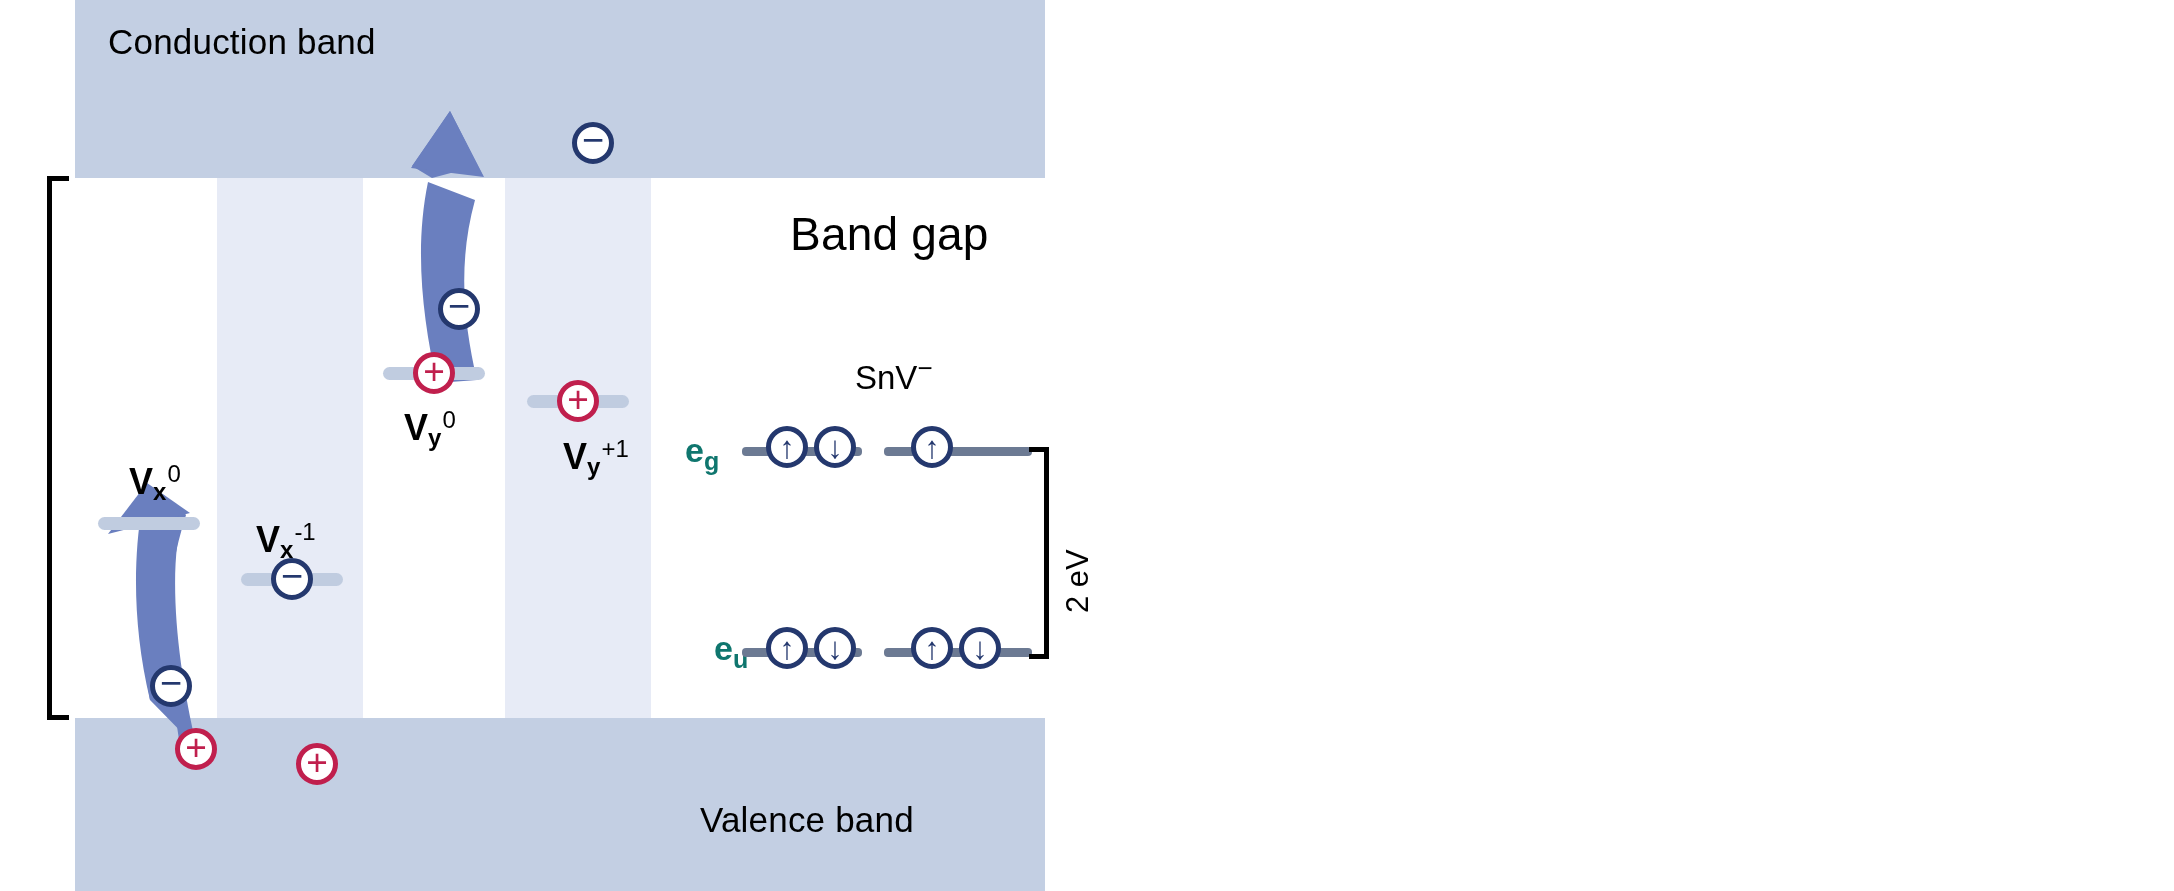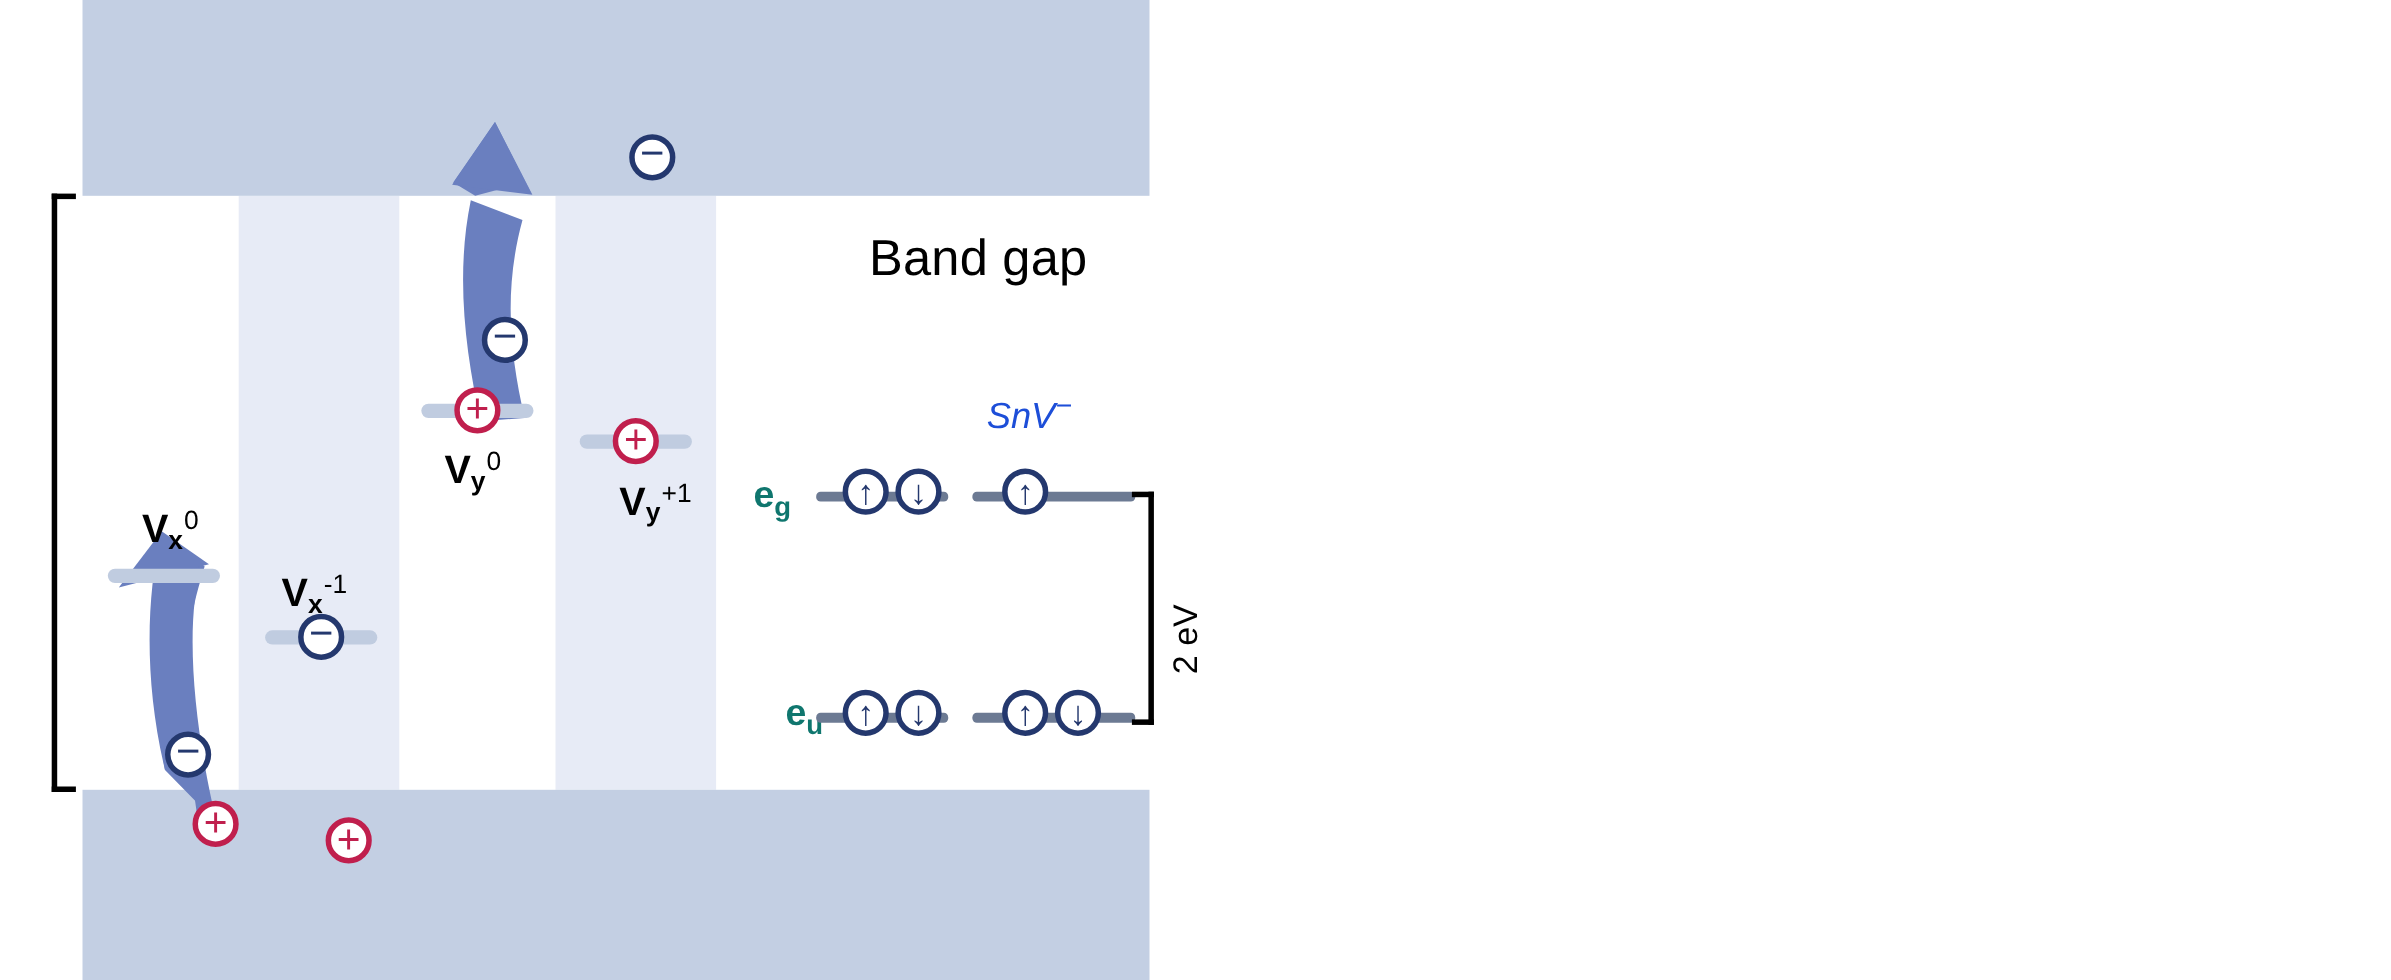--- a/index.html
+++ b/index.html
@@ -90,26 +90,25 @@
     font-weight: 500;
   }
   .token.neg { border: 5px solid #24386e; color: #24386e; }
   .token.pos { border: 5px solid #c01f4d; color: #c01f4d; }
   .token.pos .glyph { font-size: 37px; margin-top:-3px; }
   .token.neg .glyph { font-size: 38px; margin-top:-6px; }
 
   
   #snv-title {
     position: absolute;
-    left: 897px;
+    left: 855px;
     top: 353px;
     font-size: 33px;
-    color: #1d4ed8;
-    white-space: nowrap;
-    font-style: italic;
+    color: #000000;
+    white-space: nowrap;
   }
   #snv-title sup { font-size: 26px; }
 
   .orbital-label {
     position: absolute;
     font-size: 34px;
     font-weight: bold;
     color: #0f766e;
   }
   .orbital-label sub { font-size: 25px; vertical-align: -8px; }
@@ -168,20 +167,22 @@
 <body>
 
 <div id="stage">
 
   <div class="stripe" id="stripe-vx1"></div>
   <div class="stripe" id="stripe-vy1"></div>
 
   <div class="band" id="conduction-band"></div>
   <div class="band" id="valence-band"></div>
 
+  <div class="band-label" id="conduction-band-label">Conduction band</div>
+  <div class="band-label" id="valence-band-label">Valence band</div>
   <div class="band-label" id="band-gap-label">Band gap</div>
 
   <div id="gap-bracket"></div>
 
   <svg class="arrow-layer">
 
     <g>
       <path d="M 193,745 C 182,690 150,600 143,545 L 176,538 L 149,487 L 113,531 L 145,527 C 152,586 172,684 180,747 Z" fill="#6a7fbf"></path>
       <path d="M 149,487 L 113,531 L 186,515 Z" fill="#6a7fbf"></path>
       <path d="M 149,487 L 186,515 C 172,560 165,600 170,660 L 150,700 C 136,620 137,545 149,487 Z" fill="#6a7fbf"></path>

